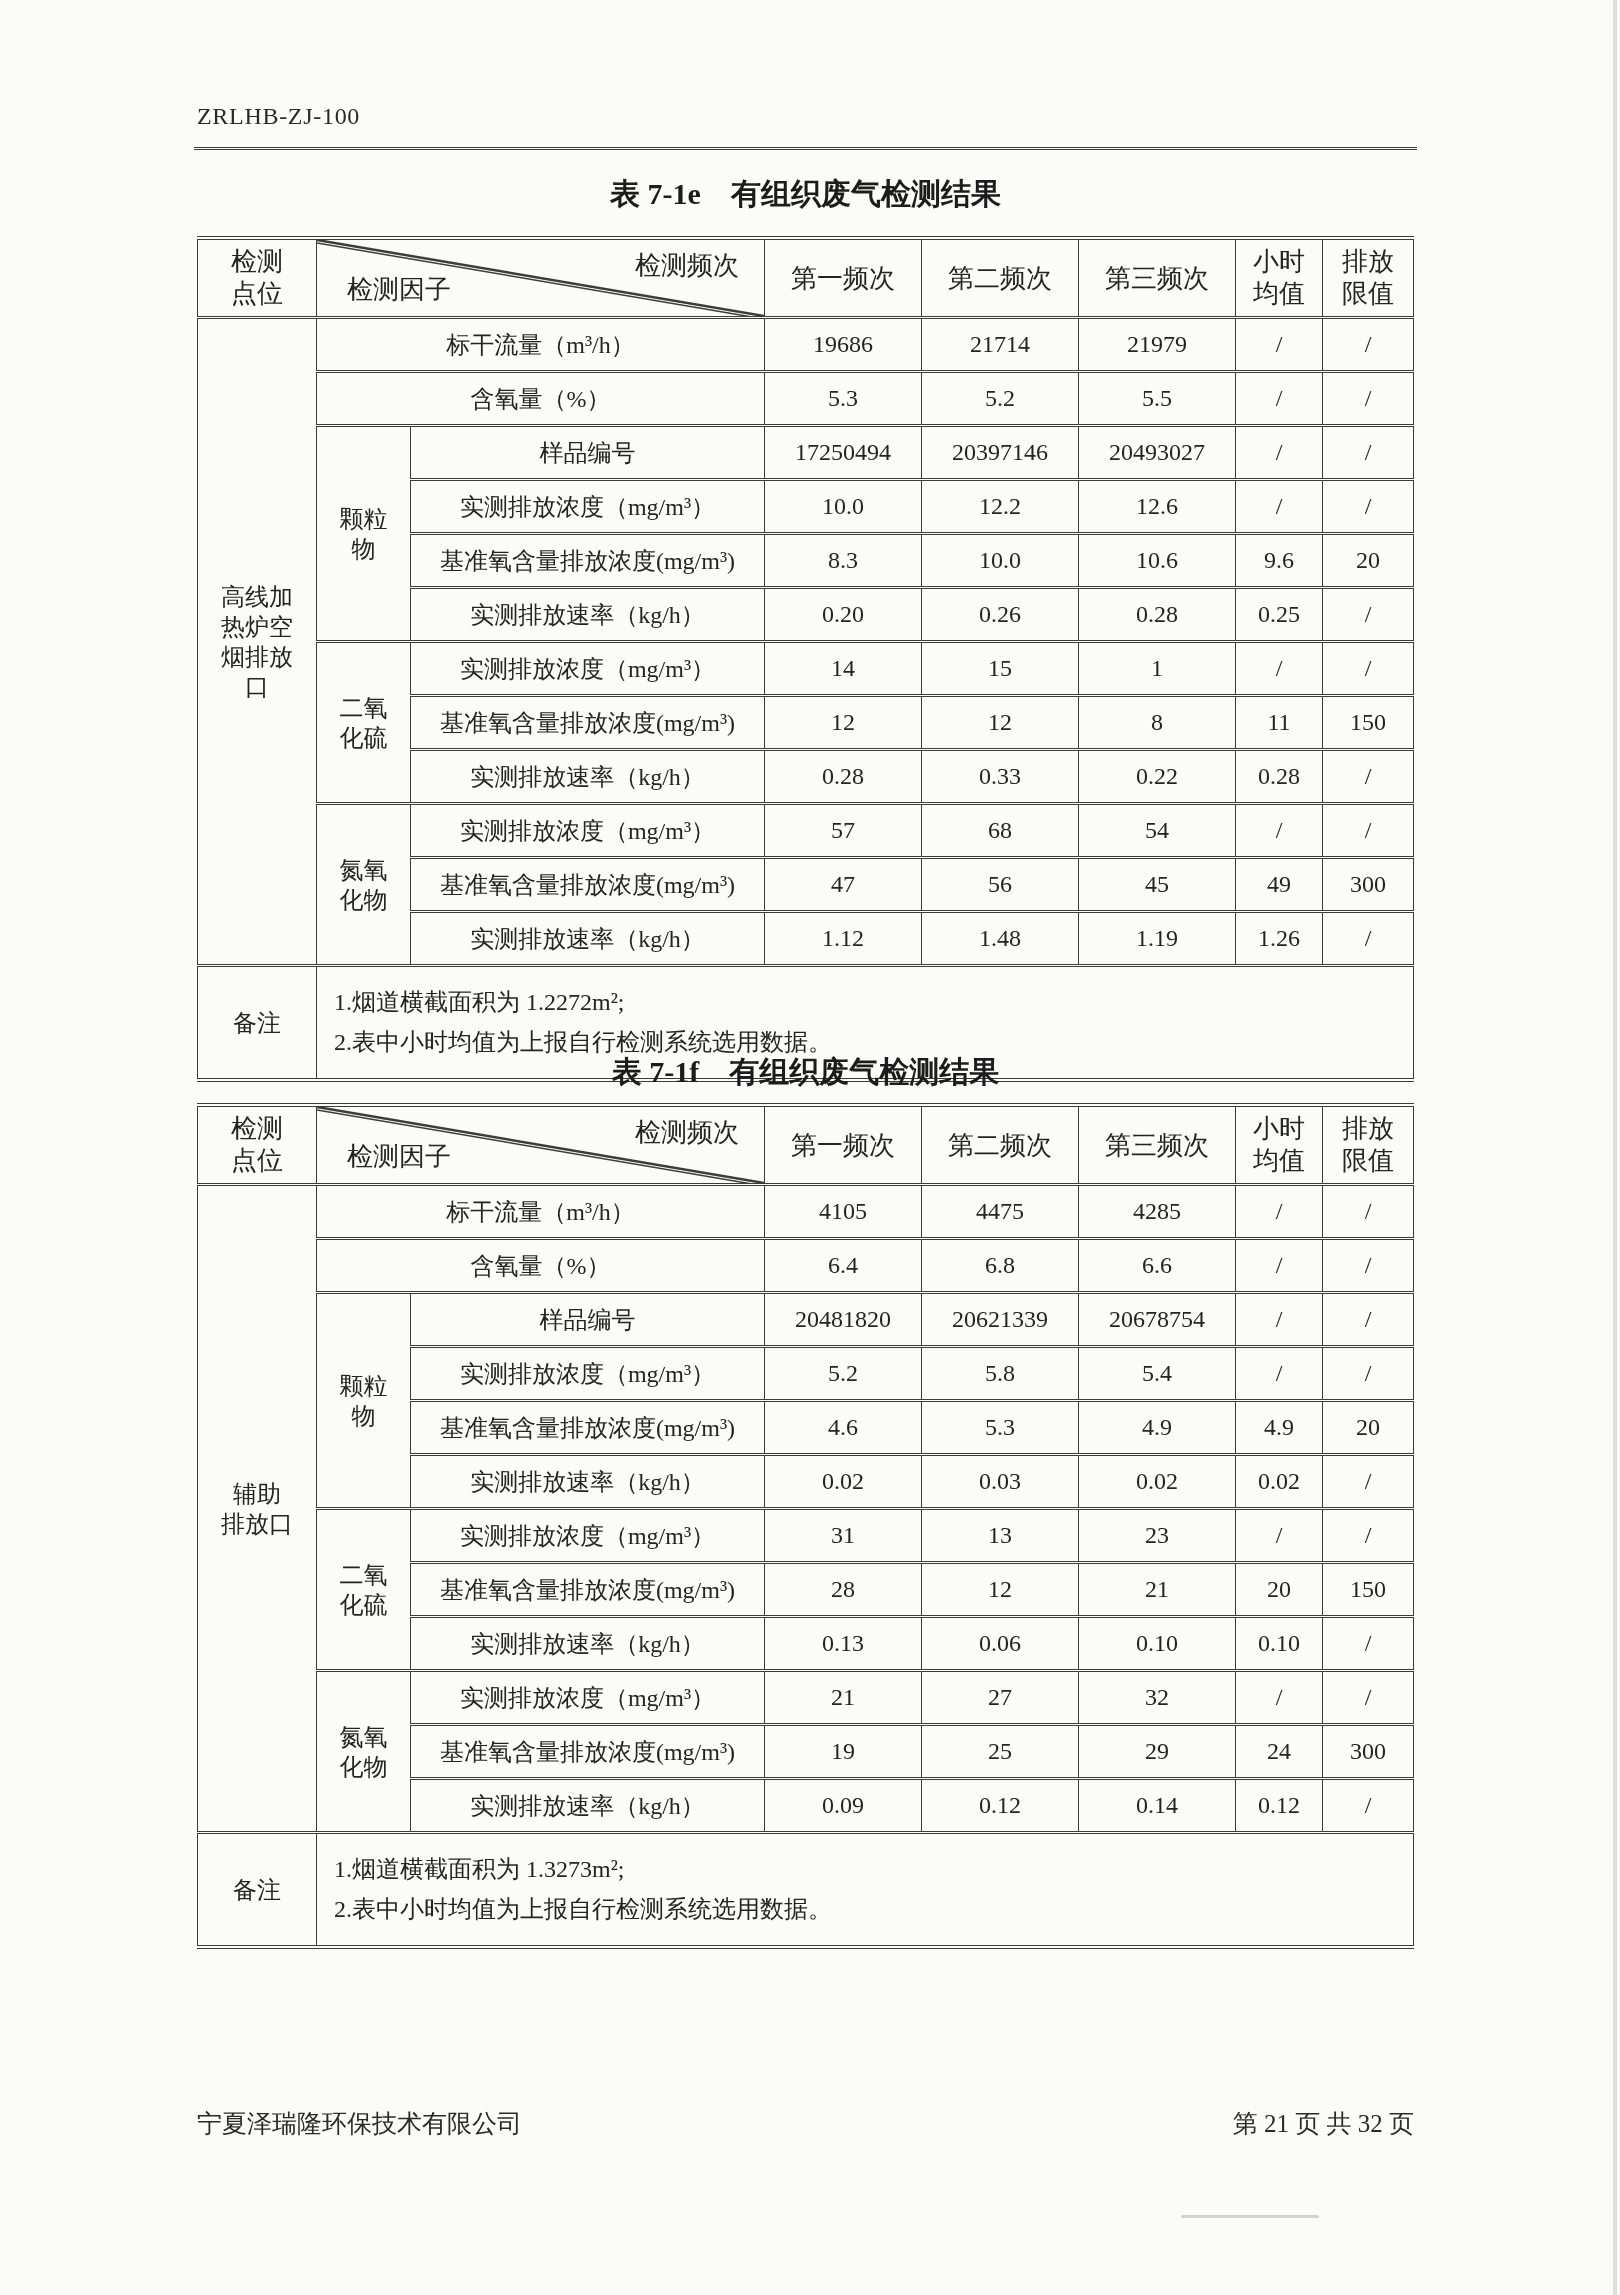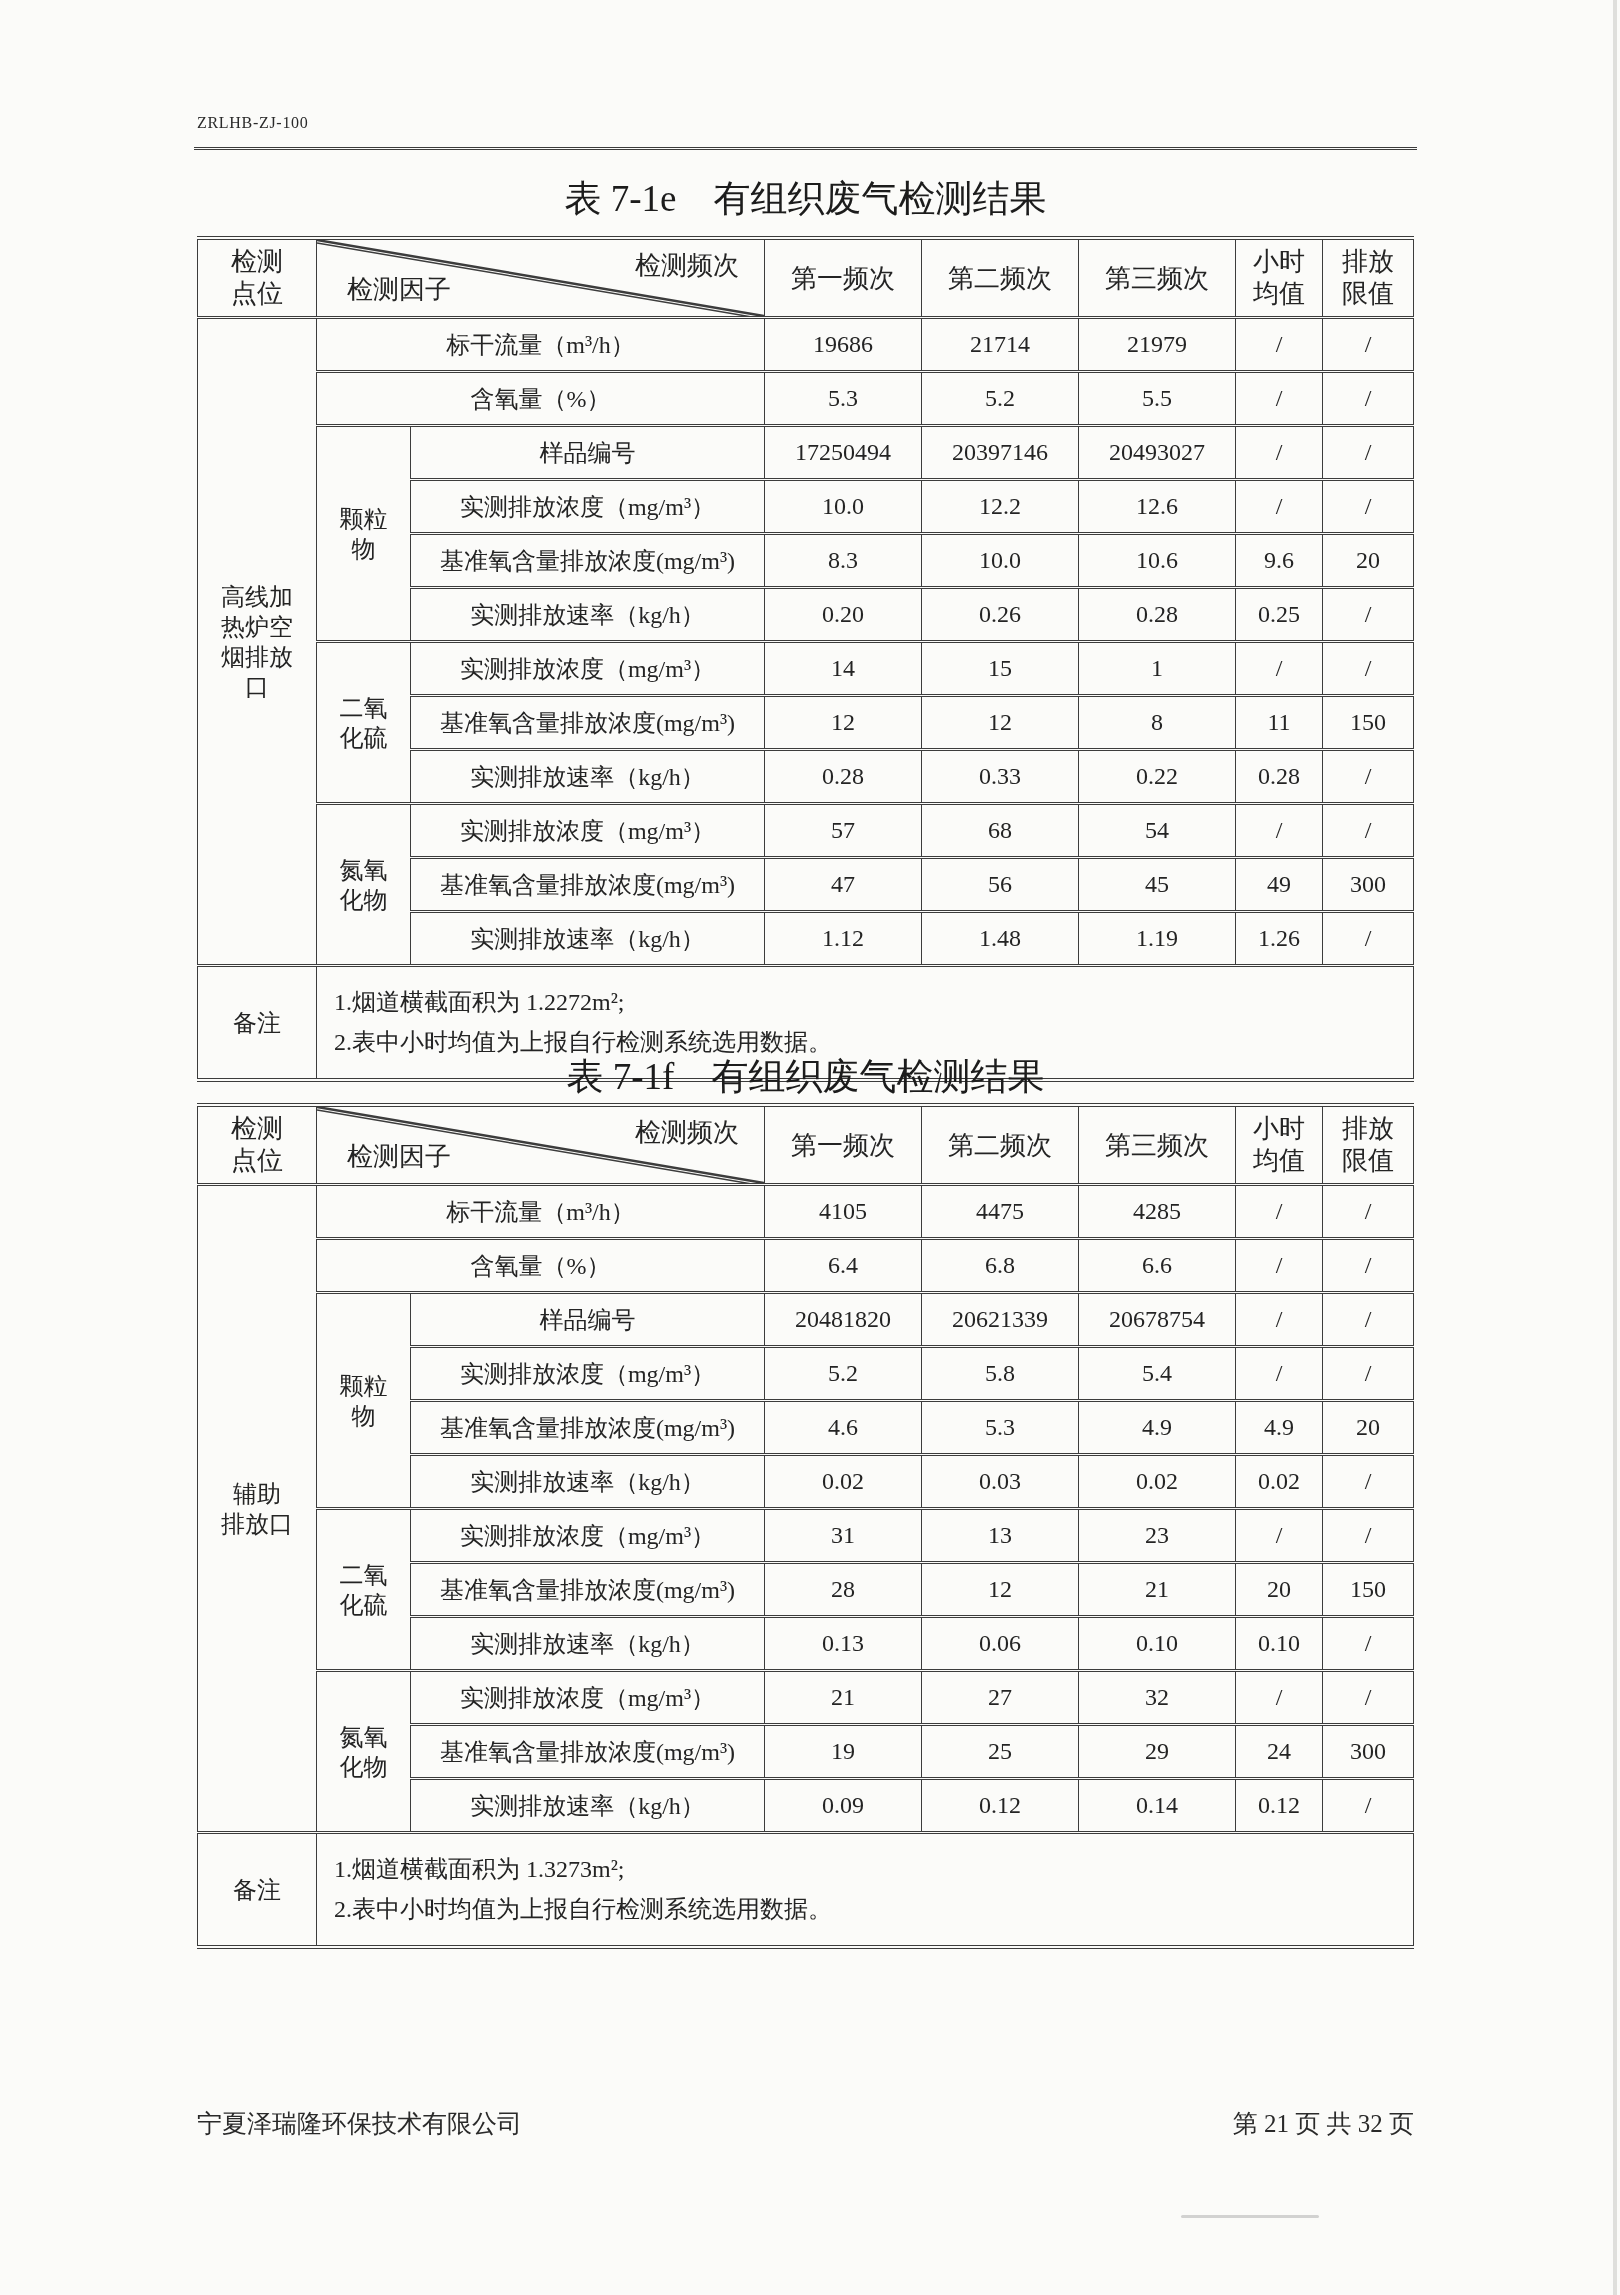--- a/index.html
+++ b/index.html
@@ -3,24 +3,24 @@
 <meta charset="utf-8">
 <style>
   html,body{margin:0;padding:0;}
   body{
     width:1621px;height:2295px;position:relative;
     background:#fbfbf9;
     font-family:"Liberation Serif","DejaVu Serif",serif;
     color:#222;
   }
   .page-header{position:absolute;left:197px;top:98px;width:1217px;height:37px;}
-  .doc-code{position:absolute;left:0;top:16px;font-size:16px;letter-spacing:0.7px;color:#2a2a2a;}
+  .doc-code{position:absolute;left:0;top:5px;font-size:24px;letter-spacing:0.7px;color:#2a2a2a;}
   .head-title{position:absolute;left:0;top:3.9px;width:100%;text-align:center;font-size:22px;color:#2a2a2a;}
   .head-rule{position:absolute;left:194px;top:147px;width:1223px;border-top:3.3px double #3c3c3c;height:0;}
-  .table-title{position:absolute;left:197px;width:1217px;text-align:center;font-size:37px;font-weight:normal;color:#1c1c1c;}
+  .table-title{position:absolute;left:197px;width:1217px;text-align:center;font-size:30px;font-weight:bold;color:#1c1c1c;}
   .tt1{top:174px;}
   .tt2{top:1052px;}
   table.tbl{
     position:absolute;left:197px;width:1217px;
     border-collapse:collapse;table-layout:fixed;
     border:1.3px solid #3c3c3c;
     border-top:4.6px double #3c3c3c;border-bottom:4.6px double #3c3c3c;
   }
   .tbl1{top:236px;}
   .tbl2{top:1103px;}

